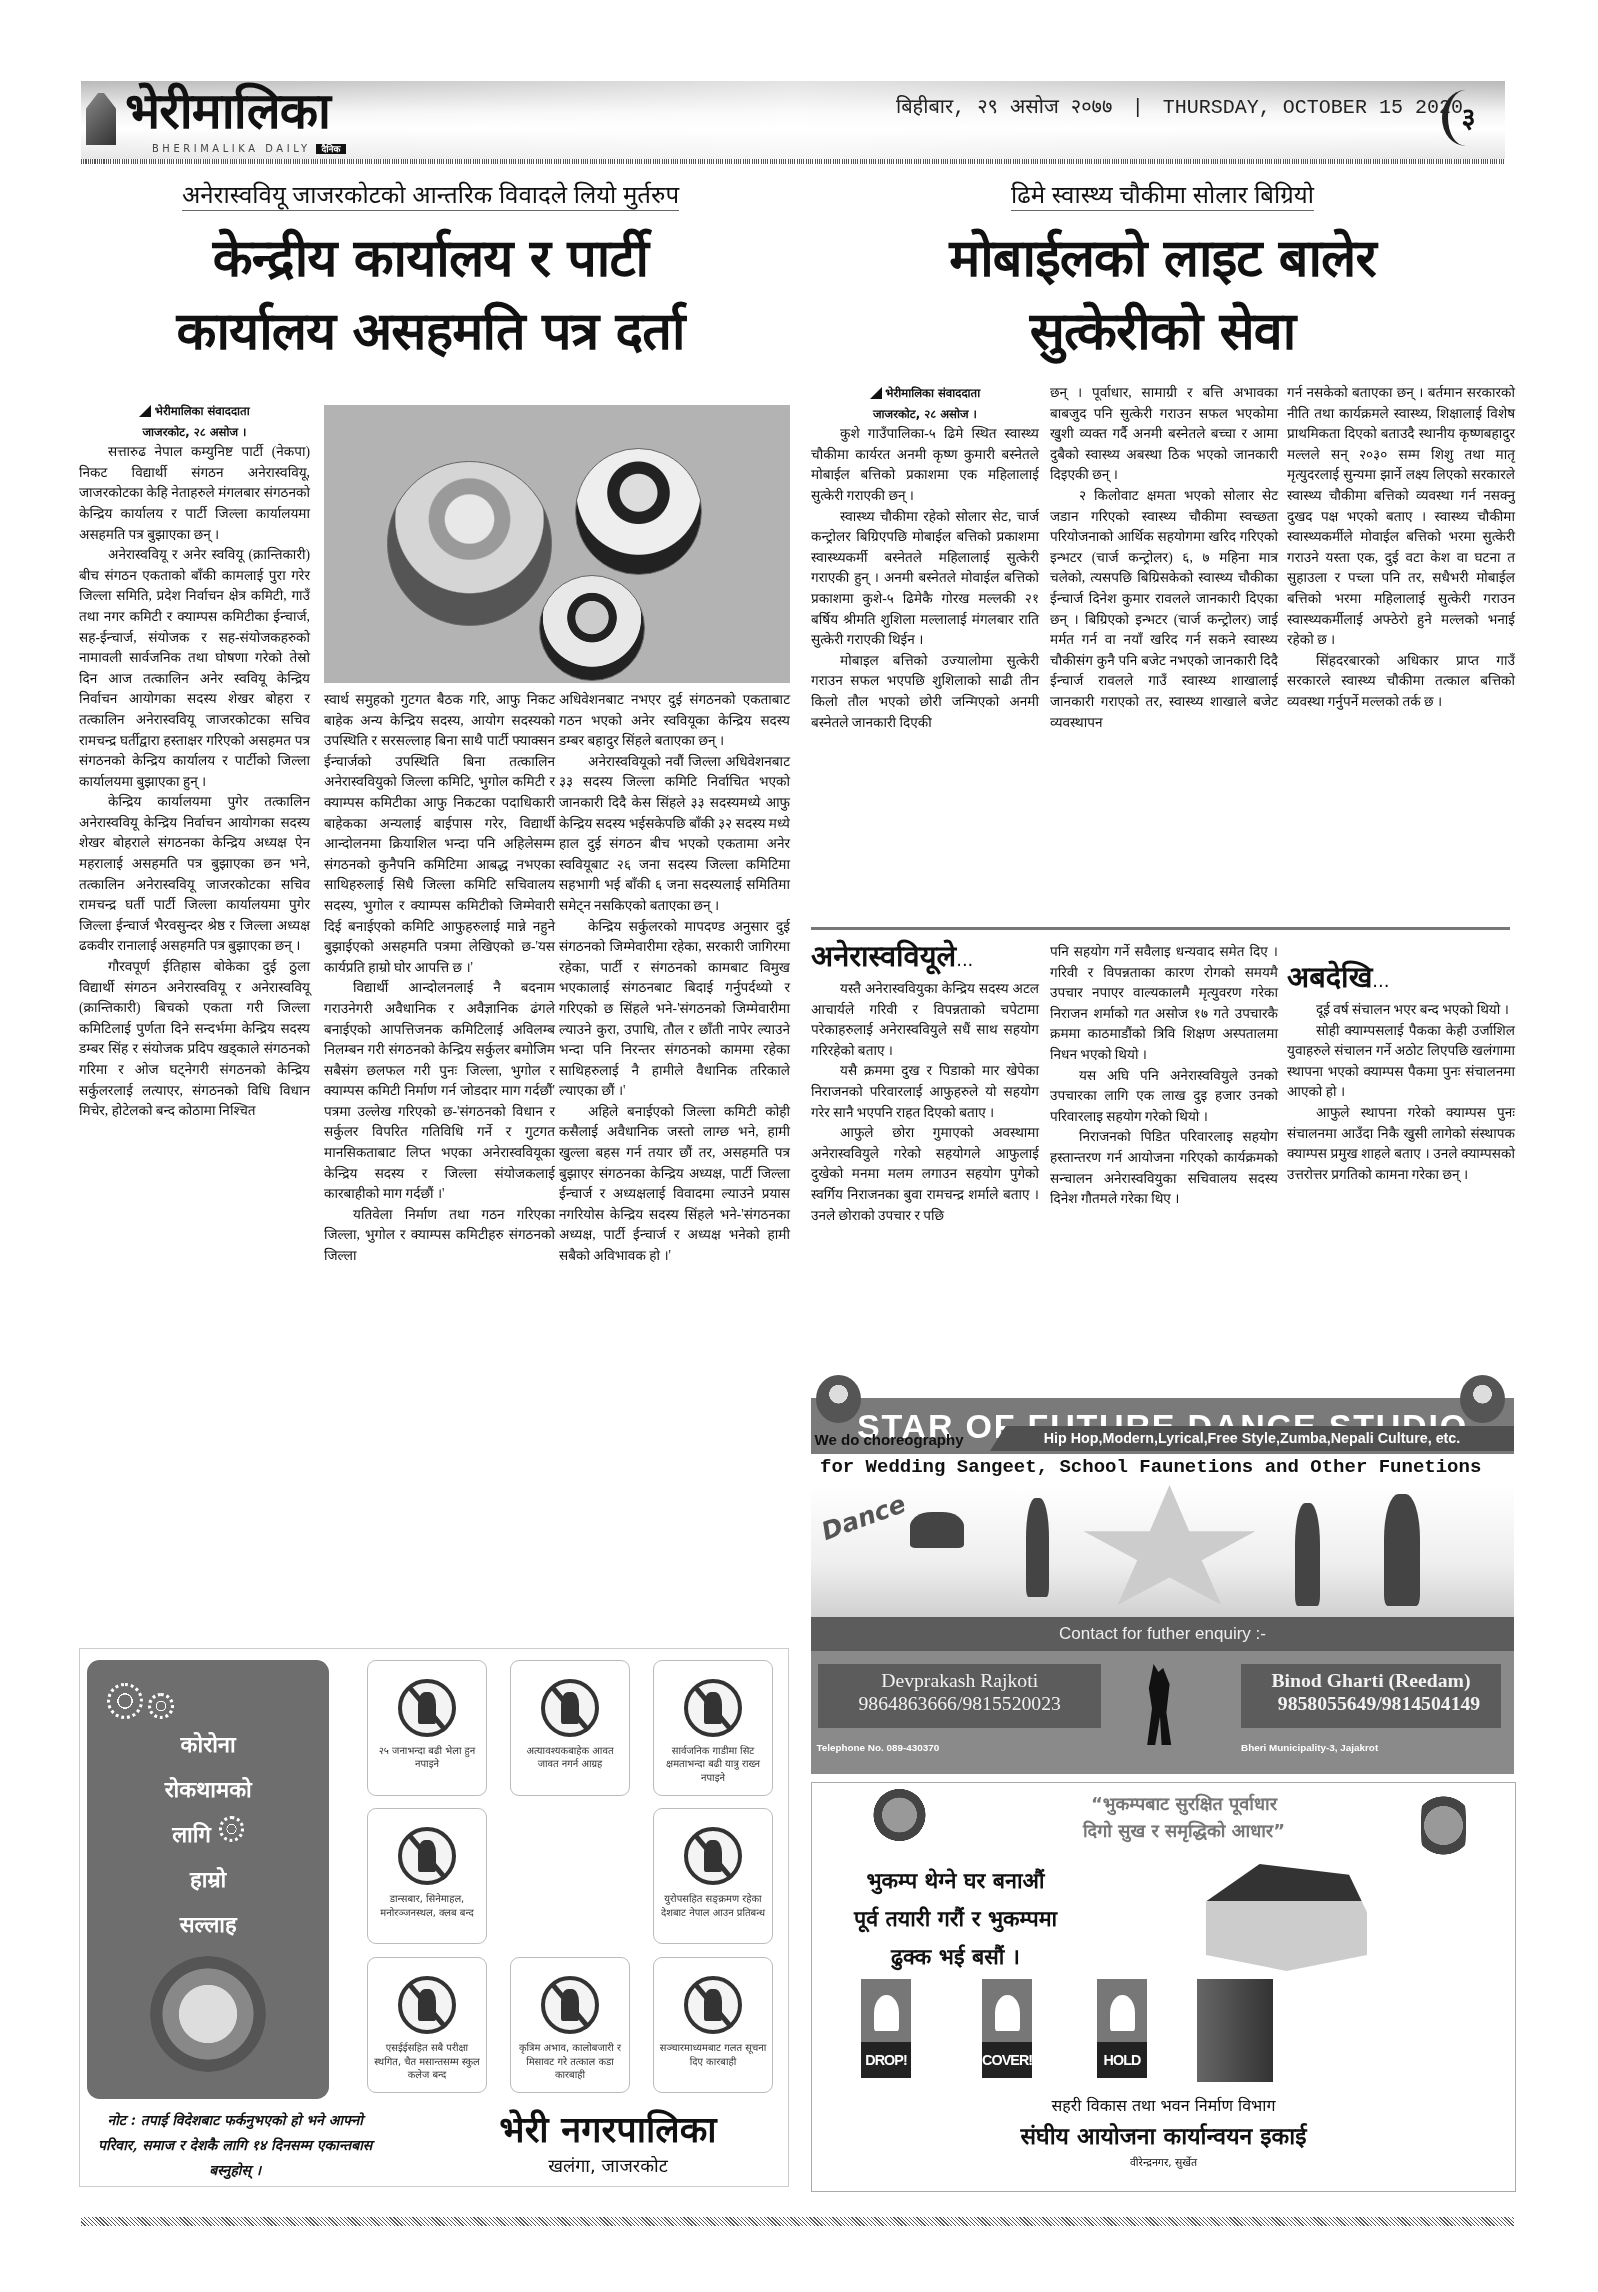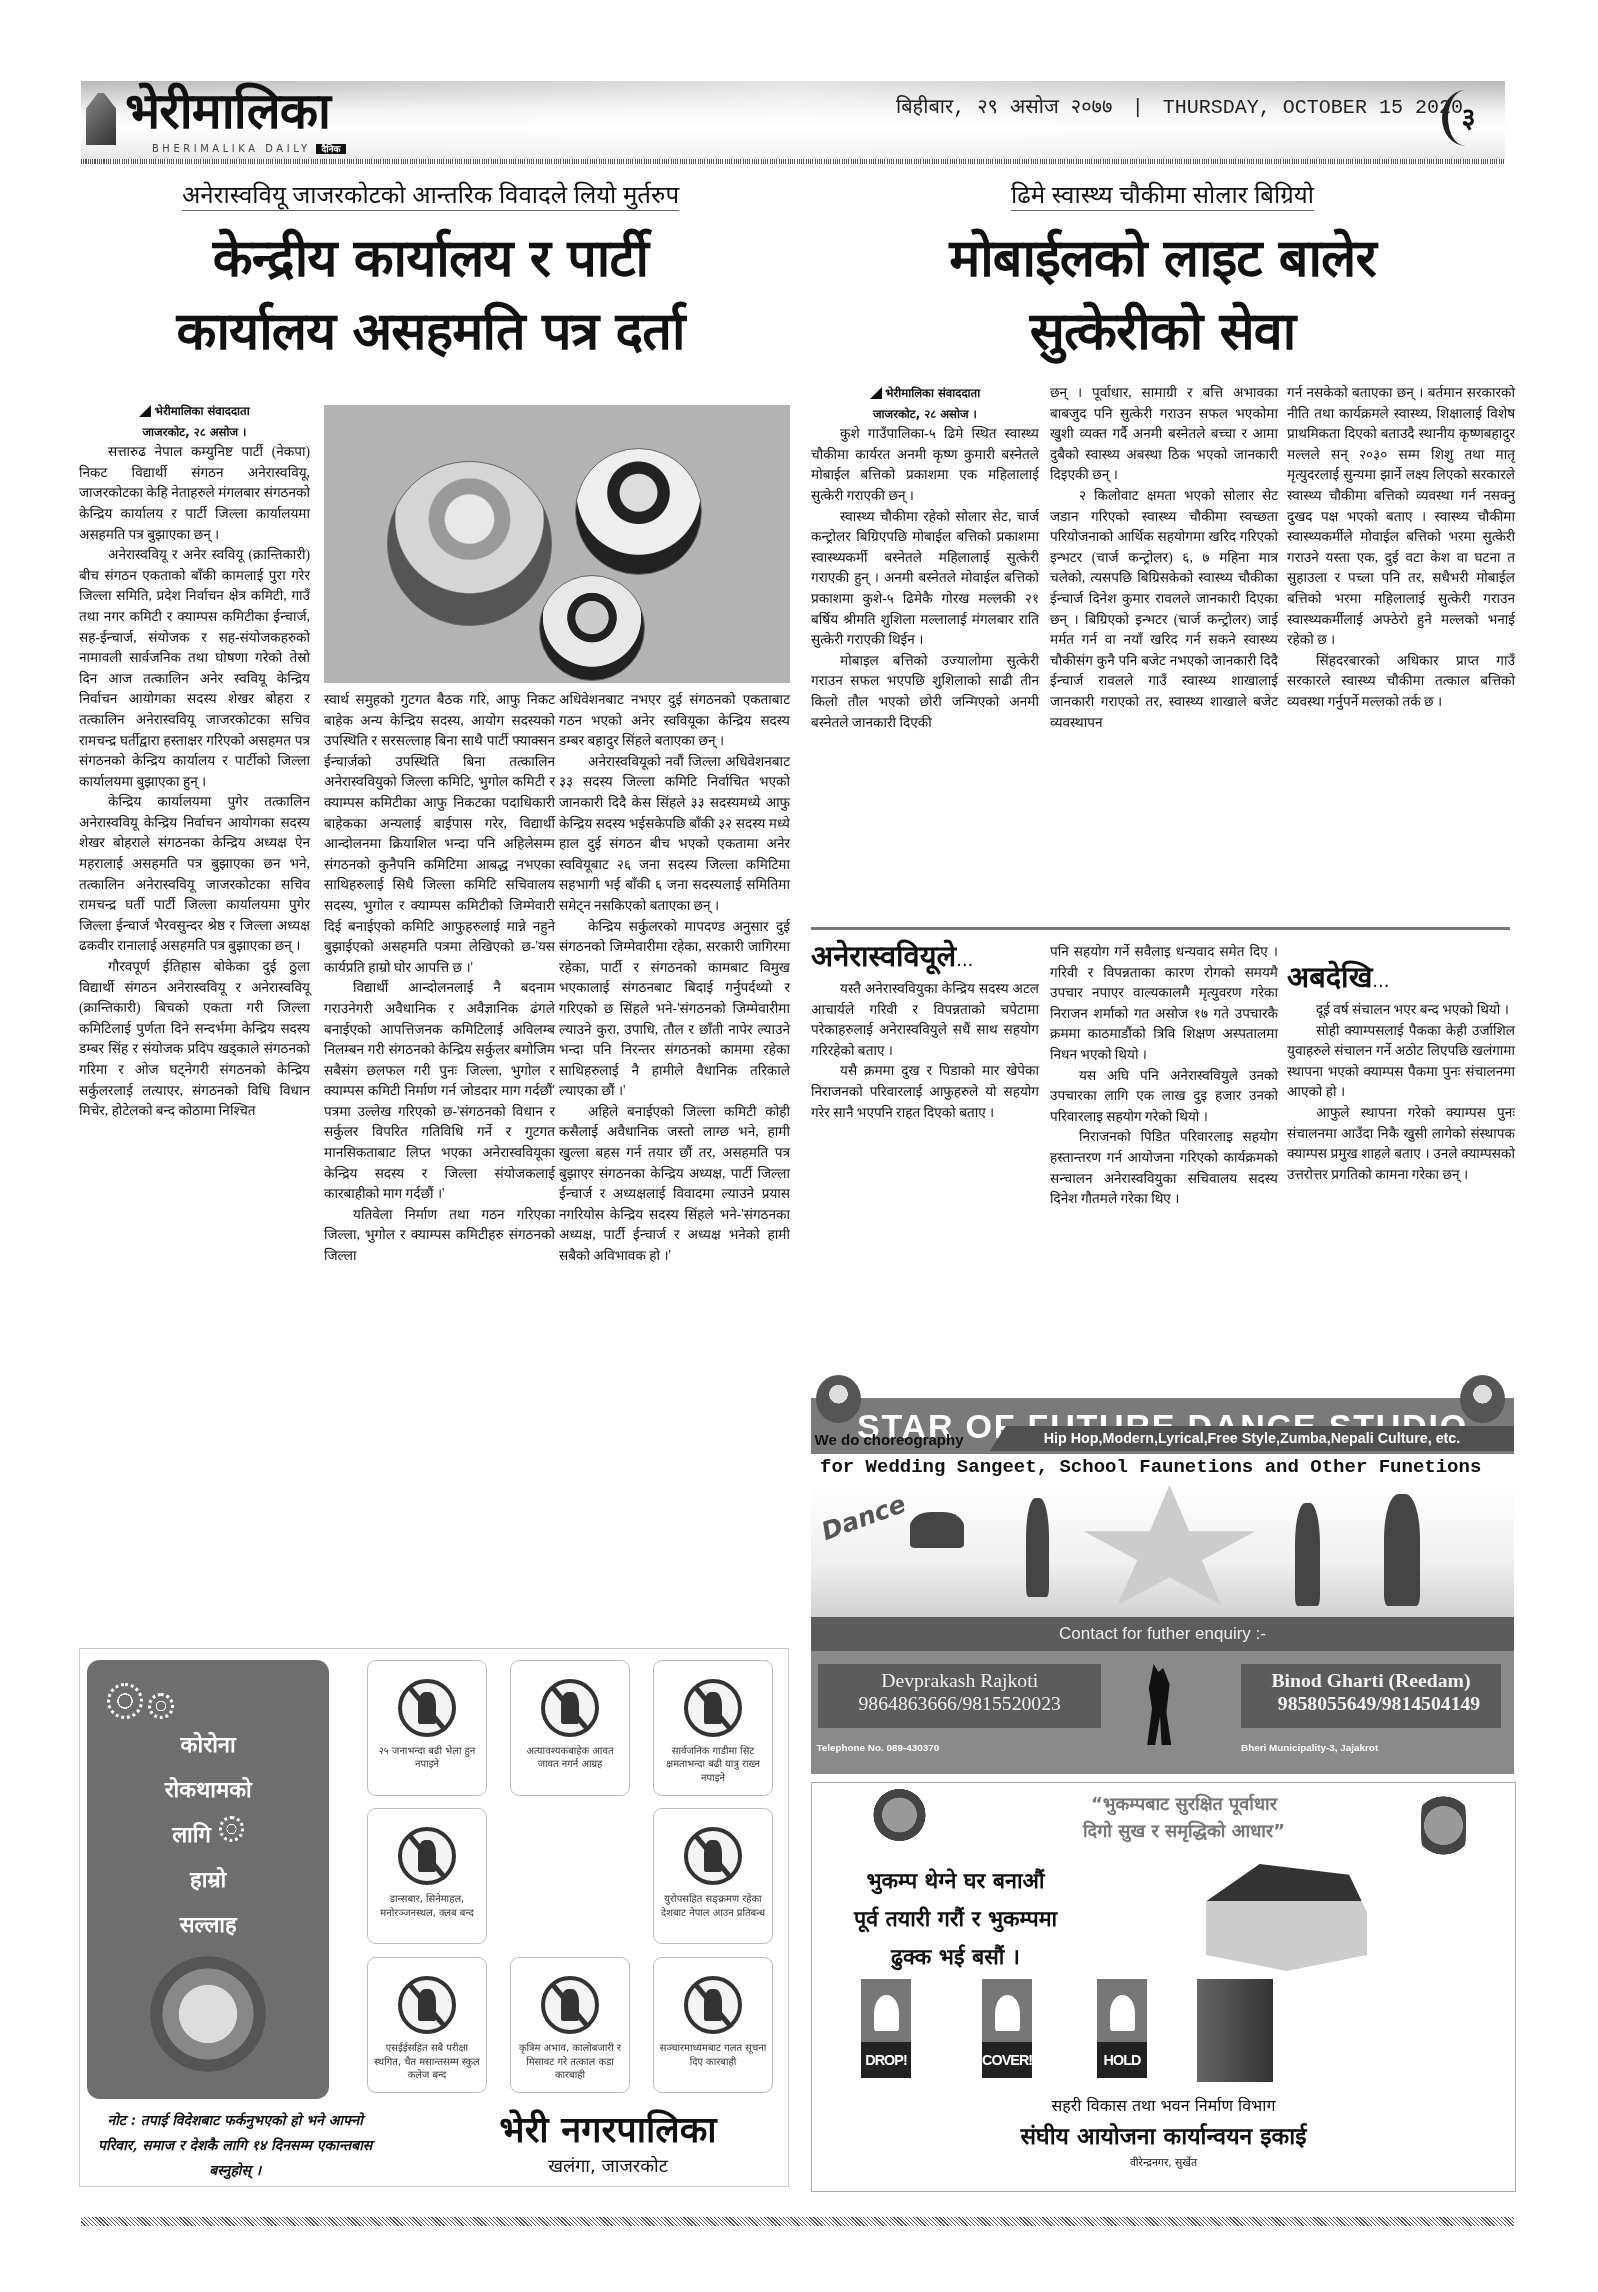--- a/index.html
+++ b/index.html
@@ -149,20 +149,21 @@
   <p>सिंहदरबारको अधिकार प्राप्त गाउँ सरकारले स्वास्थ्य चौकीमा तत्काल बत्तिको व्यवस्था गर्नुपर्ने मल्लको तर्क छ ।</p>
 </div>
 
 <div class="abs rule" style="left:811px;top:927px;width:699px;"></div>
 
 <div class="abs" style="left:811px;top:937px;width:228px;">
   <div class="subhead"><span>अनेरास्ववियूले</span><small>...</small></div>
   <div class="col">
     <p>यस्तै अनेरास्ववियुका केन्द्रिय सदस्य अटल आचार्यले गरिवी र विपन्नताको चपेटामा परेकाहरुलाई अनेरास्ववियुले सधैं साथ सहयोग गरिरहेको बताए ।</p>
     <p>यसै क्रममा दुख र पिडाको मार खेपेका निराजनको परिवारलाई आफुहरुले यो सहयोग गरेर सानै भएपनि राहत दिएको बताए ।</p>
+    <p>आफुले छोरा गुमाएको अवस्थामा अनेरास्ववियुले गरेको सहयोगले आफुलाई दुखेको मनमा मलम लगाउन सहयोग पुगेको स्वर्गिय निराजनका बुवा रामचन्द्र शर्माले बताए । उनले छोराको उपचार र पछि</p>
   </div>
 </div>
 <div class="abs col" style="left:1050px;top:942px;width:228px;">
   <p style="text-indent:0;">पनि सहयोग गर्ने सवैलाइ धन्यवाद समेत दिए । गरिवी र विपन्नताका कारण रोगको समयमै उपचार नपाएर वाल्यकालमै मृत्युवरण गरेका निराजन शर्माको गत असोज १७ गते उपचारकै क्रममा काठमाडौंको त्रिवि शिक्षण अस्पतालमा निधन भएको थियो ।</p>
   <p>यस अघि पनि अनेरास्ववियुले उनको उपचारका लागि एक लाख दुइ हजार उनको परिवारलाइ सहयोग गरेको थियो ।</p>
   <p>निराजनको पिडित परिवारलाइ सहयोग हस्तान्तरण गर्न आयोजना गरिएको कार्यक्रमको सन्चालन अनेरास्ववियुका सचिवालय सदस्य दिनेश गौतमले गरेका थिए ।</p>
 </div>
 
 <div class="abs" style="left:1287px;top:958px;width:228px;">
   <div class="subhead"><span>अबदेखि</span><small>...</small></div>

